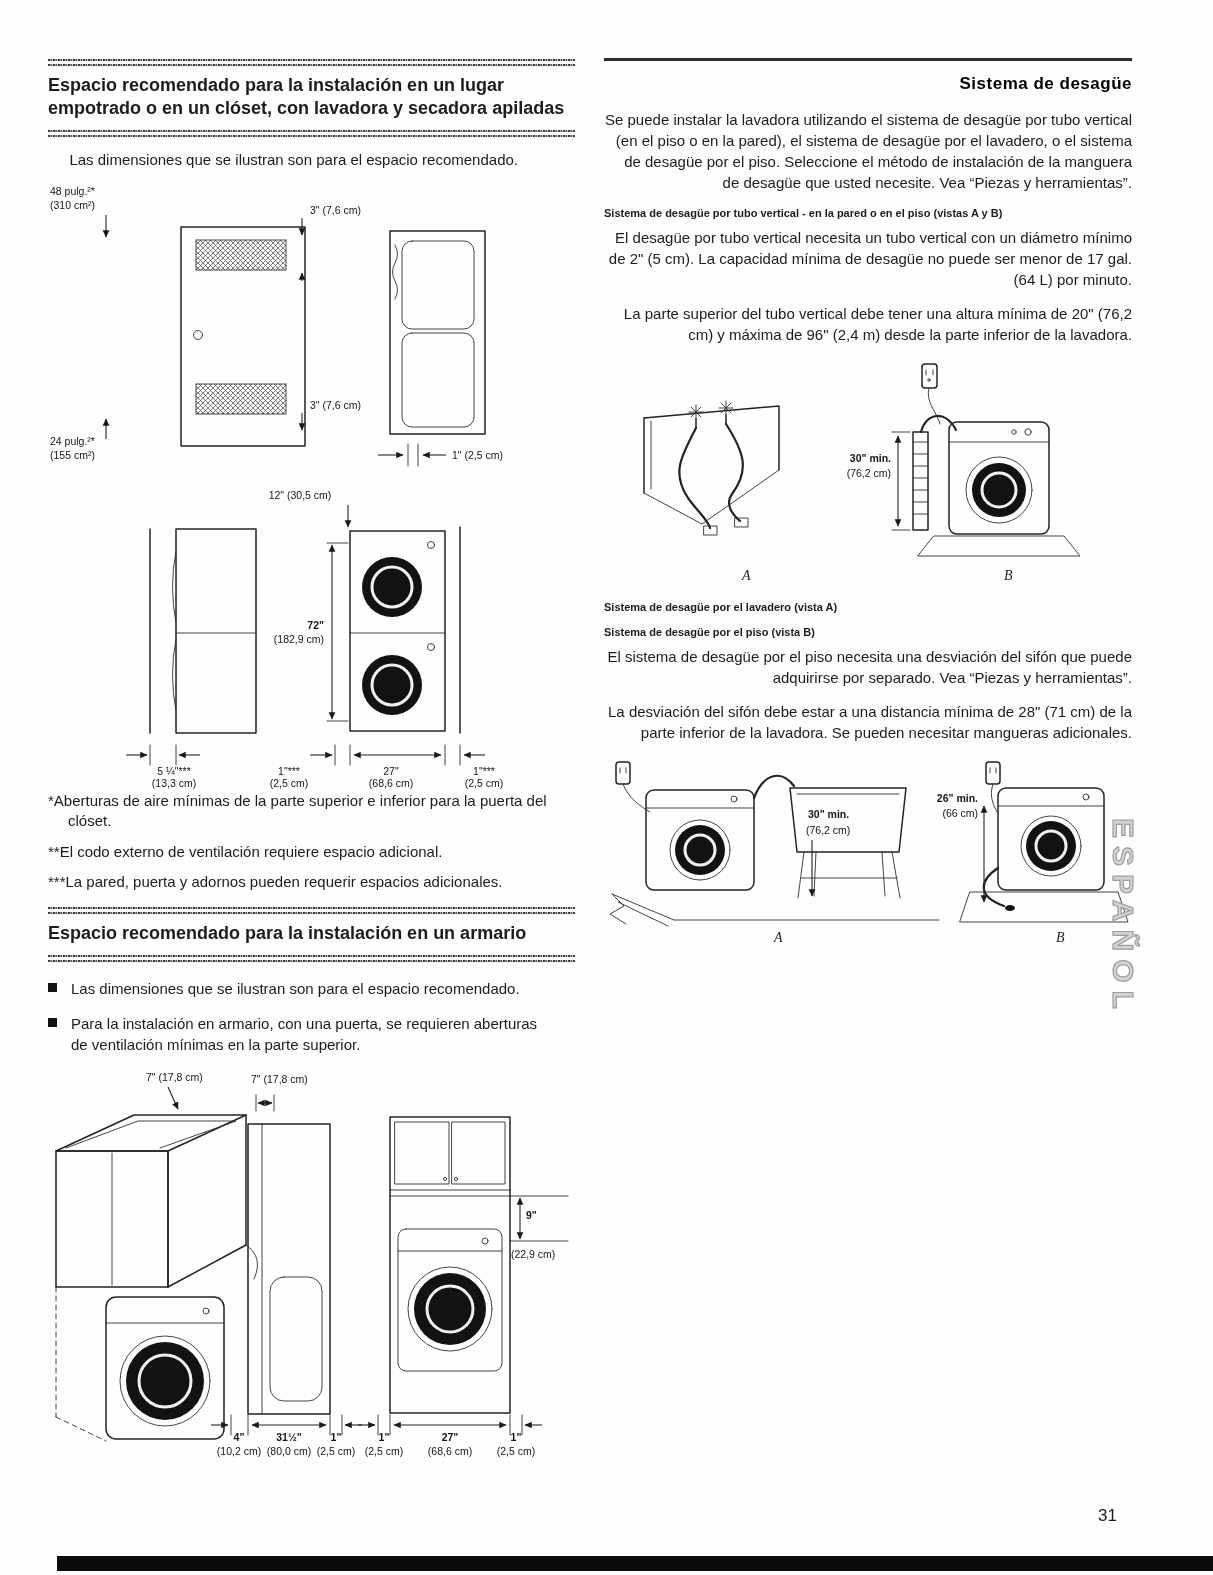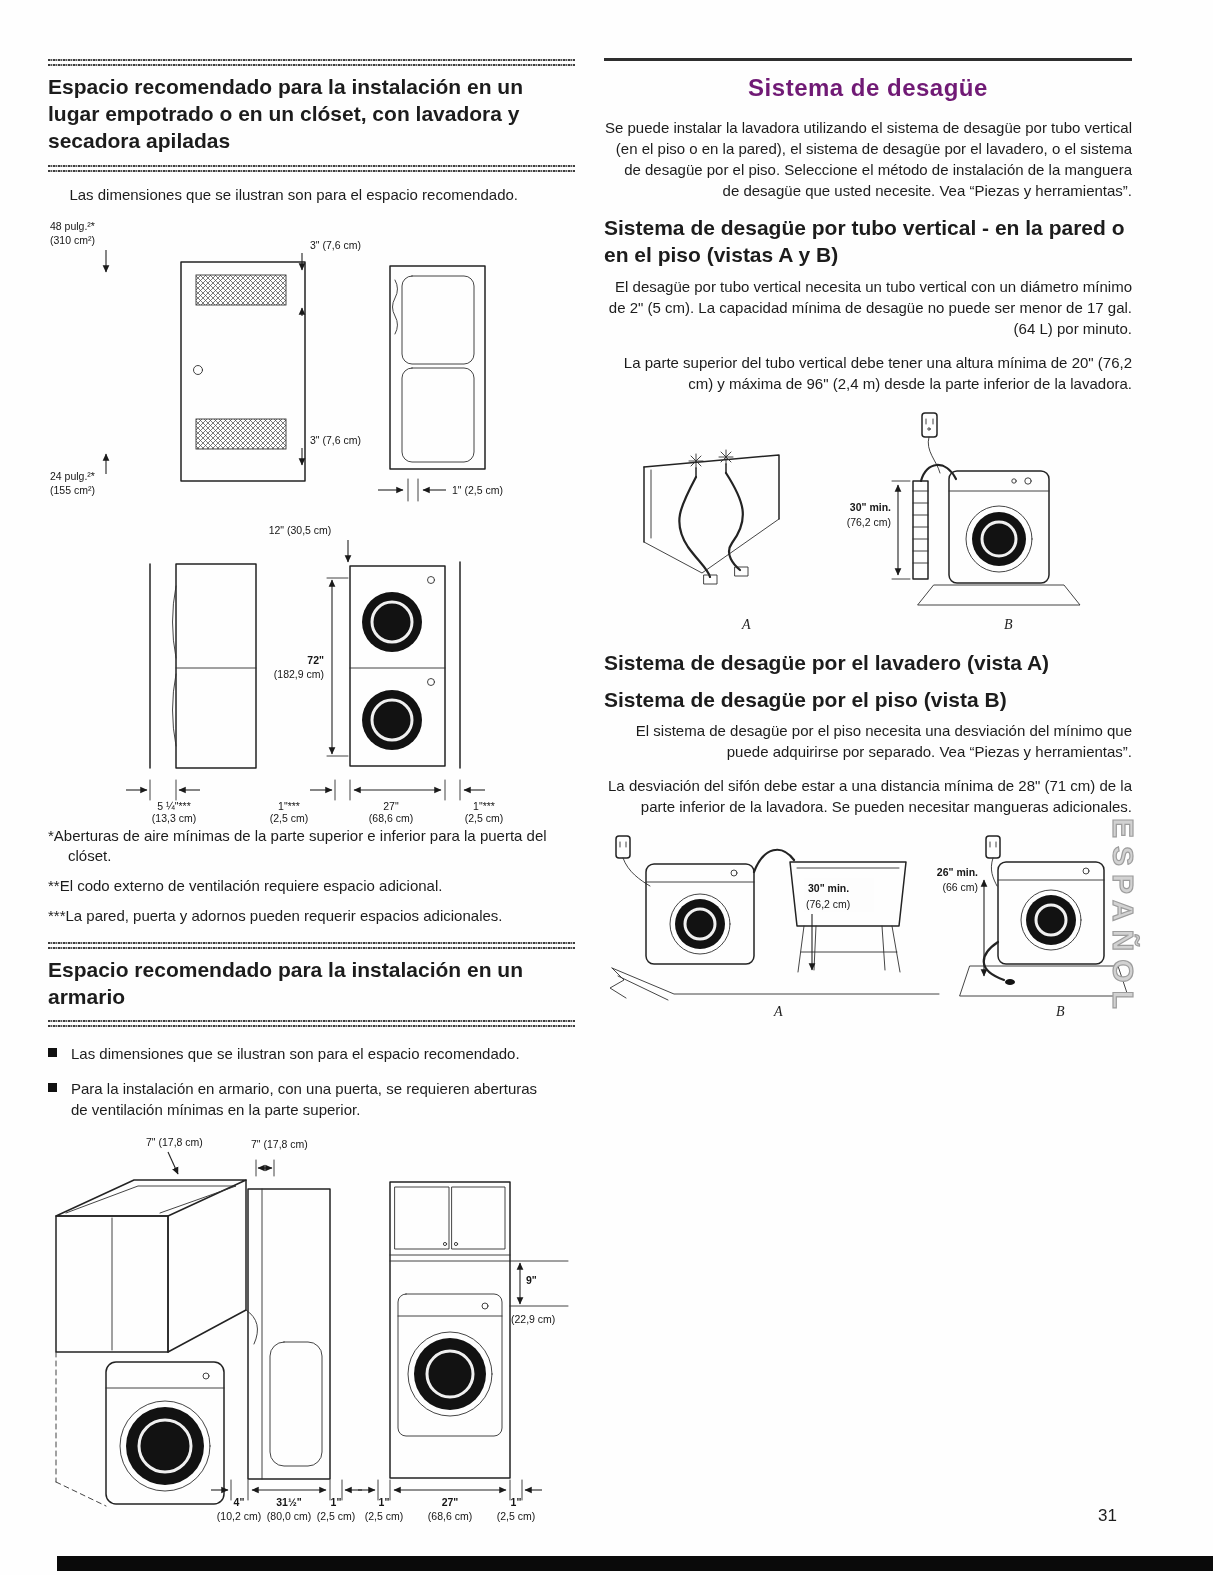--- a/index.html
+++ b/index.html
@@ -12,30 +12,30 @@
   .col { position:absolute; top:58px; }
   .col-left  { left:48px;  width:527px; }
   .col-right { left:604px; width:528px; }
 
   .tex-rule{
     height:8px;
     background:
       repeating-linear-gradient(90deg,#3c3c3c 0 2px,#9a9a9a 2px 3px,#565656 3px 4px,#c8c8c8 4px 5px) 0 1px/100% 2px no-repeat,
       repeating-linear-gradient(90deg,#3c3c3c 0 2px,#9a9a9a 2px 3px,#565656 3px 4px,#c8c8c8 4px 5px) 0 6px/100% 2px no-repeat;
   }
-  .sec-title { font-size:21px; font-weight:700; line-height:1.28; margin:8px 0 9px; }
+  .sec-title { font-size:18px; font-weight:700; line-height:1.28; margin:8px 0 9px; }
   .sec-head { margin:0 0 12px; }
 
   p.body { font-size:15px; line-height:1.4; margin:0 0 13px;text-align:right; }
   .intro { max-width:470px; }
 
-  h3.sub { font-size:21px; font-weight:700; line-height:1.3; margin:10px 0 7px; }
+  h3.sub { font-size:11px; font-weight:700; line-height:1.3; margin:10px 0 7px; }
 
   .top-rule { height:3px; background:#2e2e2e; margin-bottom:2px; }
-  .faded { text-align:center; font-size:24px; font-weight:700; color:#701a75;
+  .faded { text-align:right; font-size:17px; font-weight:700; color:#000000;
            letter-spacing:0.5px; margin:13px 0 15px; }
 
   .fn { font-size:15px; line-height:1.35; margin:0 0 10px; padding-left:20px; text-indent:-20px; }
 
   .bullet { display:flex; gap:14px; margin:0 0 14px; }
   .sq { width:9px; height:9px; background:#111; margin-top:5px; flex:none; }
   .btxt { margin:0; font-size:15px; line-height:1.4; max-width:468px; }
 
   .diagram { display:block; margin:4px 0 2px; }
 
@@ -370,21 +370,21 @@
           <circle class="wring" cx="395" cy="132" r="17"></circle>
         </g>
         <path class="lt" d="M330,178 L460,178 L476,198 L314,198 Z"></path>
         <text class="ab" x="400" y="222">B</text>
       </g>
     </svg>
 
     <h3 class="sub">Sistema de desagüe por el lavadero (vista A)</h3>
 
     <h3 class="sub">Sistema de desagüe por el piso (vista B)</h3>
-    <p class="body">El sistema de desagüe por el piso necesita una desviación del mínimo que puede adquirirse por separado. Vea “Piezas y herramientas”.</p>
+    <p class="body">El sistema de desagüe por el piso necesita una desviación del sifón que puede adquirirse por separado. Vea “Piezas y herramientas”.</p>
     <p class="body">La desviación del sifón debe estar a una distancia mínima de 28" (71 cm) de la parte inferior de la lavadora. Se pueden necesitar mangueras adicionales.</p>
 
     <svg class="diagram" width="528" height="192" viewBox="0 0 528 192">
       <defs>
         <marker id="ar5" viewBox="0 0 8 8" refX="7" refY="4" markerWidth="7" markerHeight="7" orient="auto-start-reverse">
           <path d="M0,0.5 L7.5,4 L0,7.5 Z" fill="#1a1a1a"></path>
         </marker>
       </defs>
 
       <g>

